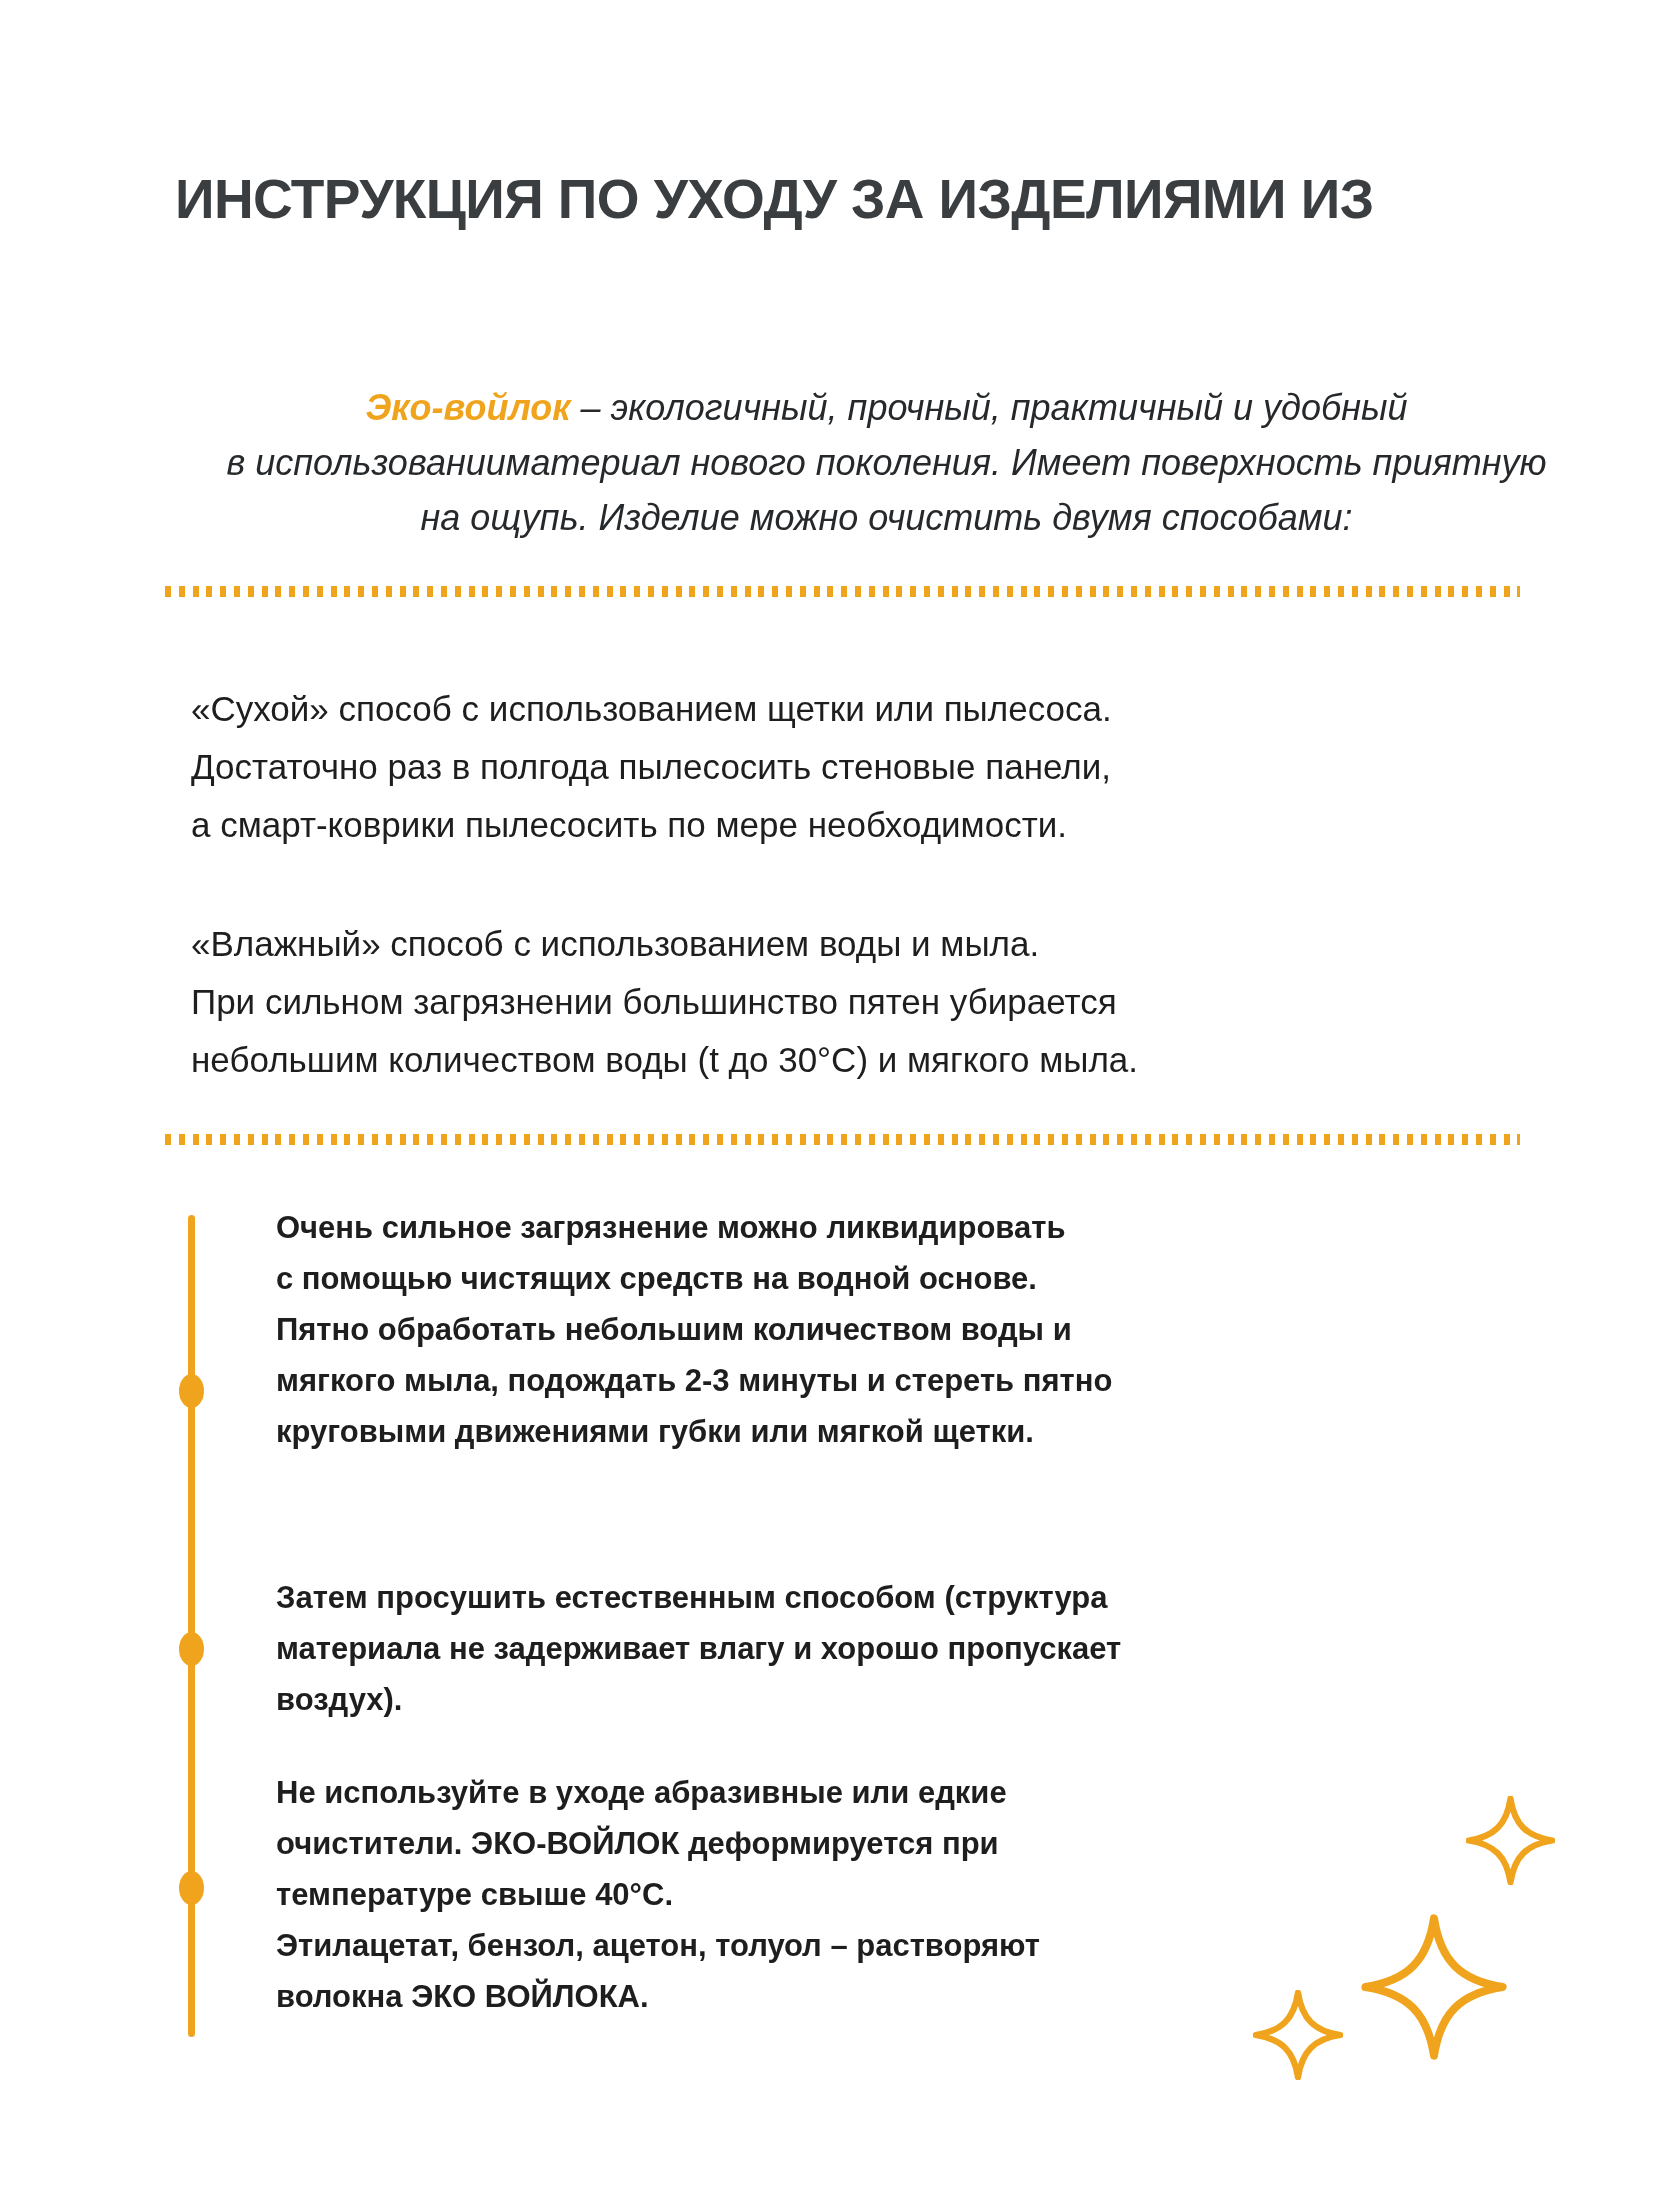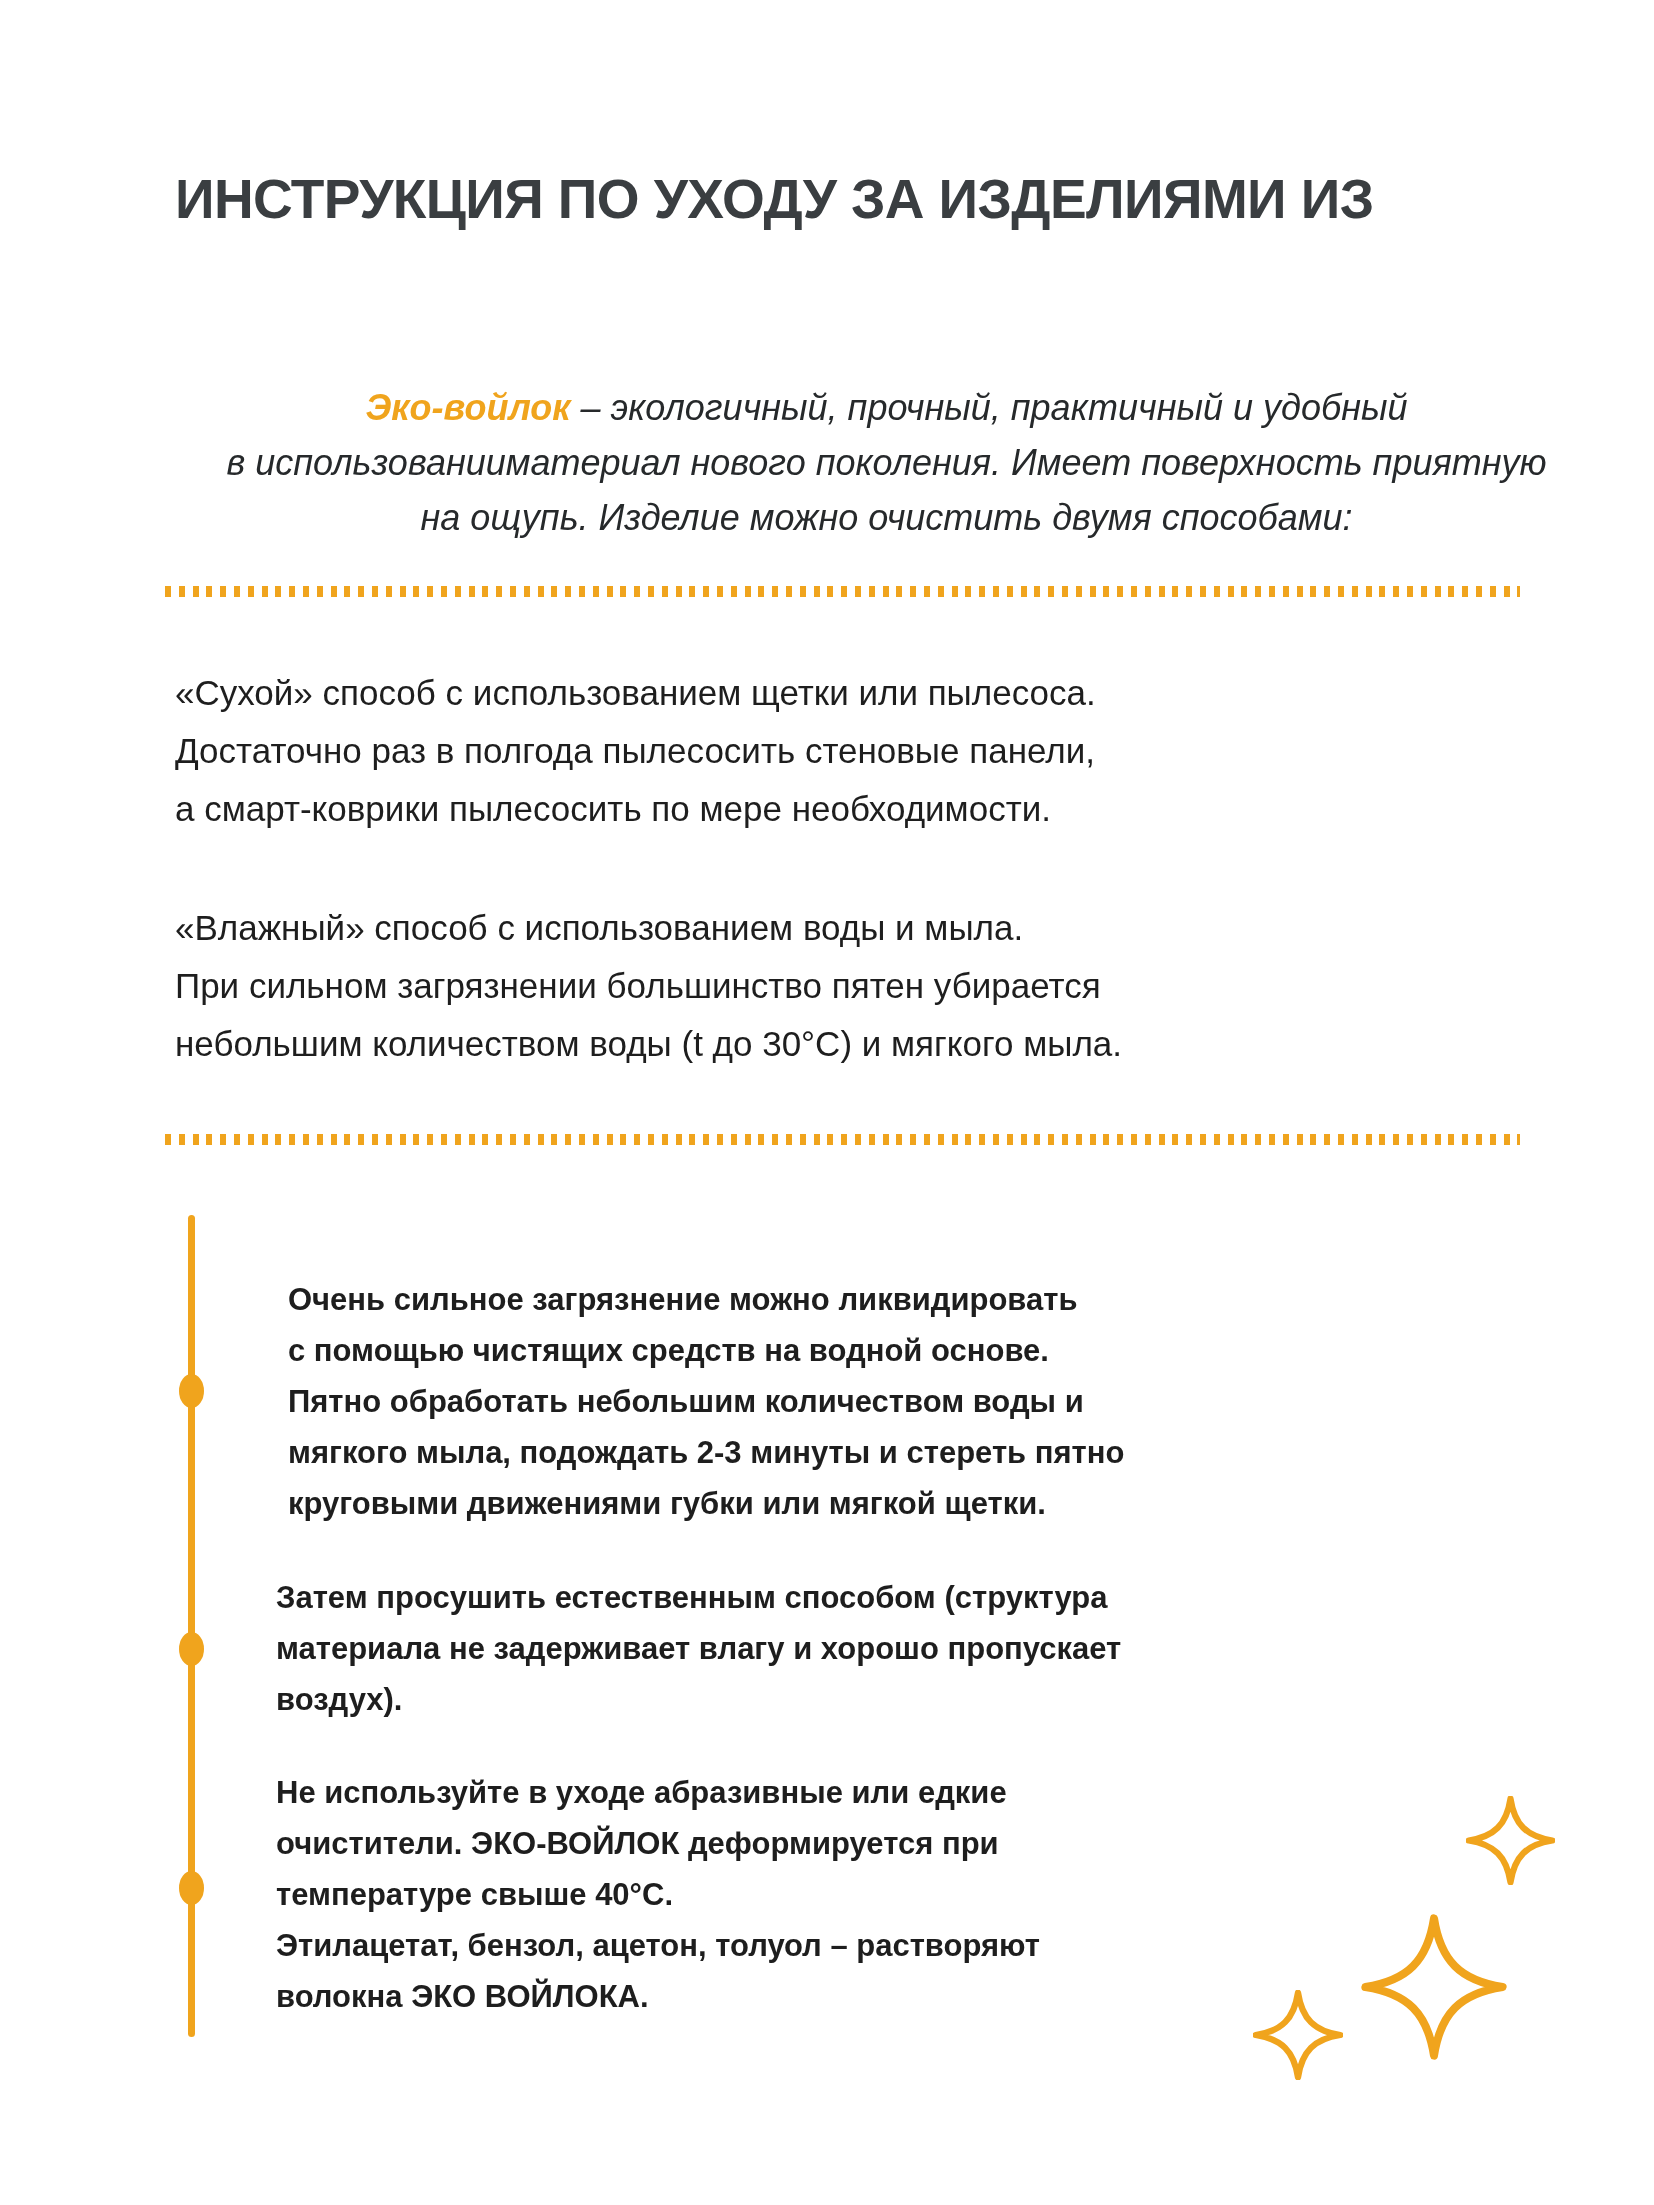--- a/index.html
+++ b/index.html
@@ -34,21 +34,21 @@
     text-align:center;
   }
   .intro .hl{color:var(--accent);font-style:italic;font-weight:600;}
   .divider{
     position:absolute;left:165px;width:1355px;height:11px;
     background:repeating-linear-gradient(90deg,var(--accent) 0 6px,transparent 6px 13.8px);
   }
   .divider1{top:586px;}
   .divider2{top:1134px;}
   .body{
-    position:absolute;left:175px;width:1268px;margin:0;
+    position:absolute;left:175px;width:1268px;margin:16px;
     font-size:35px;font-weight:400;line-height:58px;
     color:var(--body-text);
     white-space:pre-line;
   }
   .para1{top:664px;}
   .para2{top:899px;}
   .tl-line{
     position:absolute;left:188px;top:1215px;width:7.2px;height:822px;
     background:var(--accent);border-radius:3.9px;
   }
@@ -58,21 +58,21 @@
   }
   .dot1{top:1374px;}
   .dot2{top:1632px;}
   .dot3{top:1871px;}
   .bold{
     position:absolute;left:276px;width:1075px;margin:0;
     font-size:31px;font-weight:700;line-height:51px;
     color:var(--body-text);
     white-space:pre-line;
   }
-  .para-a{top:1274px;margin-left:12px;}
+  .para-a{top:1202px;}
   .para-b{top:1572px;}
   .para-c{top:1767px;}
   .sparkle{position:absolute;}
   .sparkle svg{display:block;width:100%;height:100%;}
   .sp1{left:1466px;top:1796px;width:89px;height:89px;}
   .sp2{left:1361px;top:1914px;width:146px;height:146px;}
   .sp3{left:1253px;top:1990px;width:90px;height:90px;}
 </style>
 </head>
 <body>

